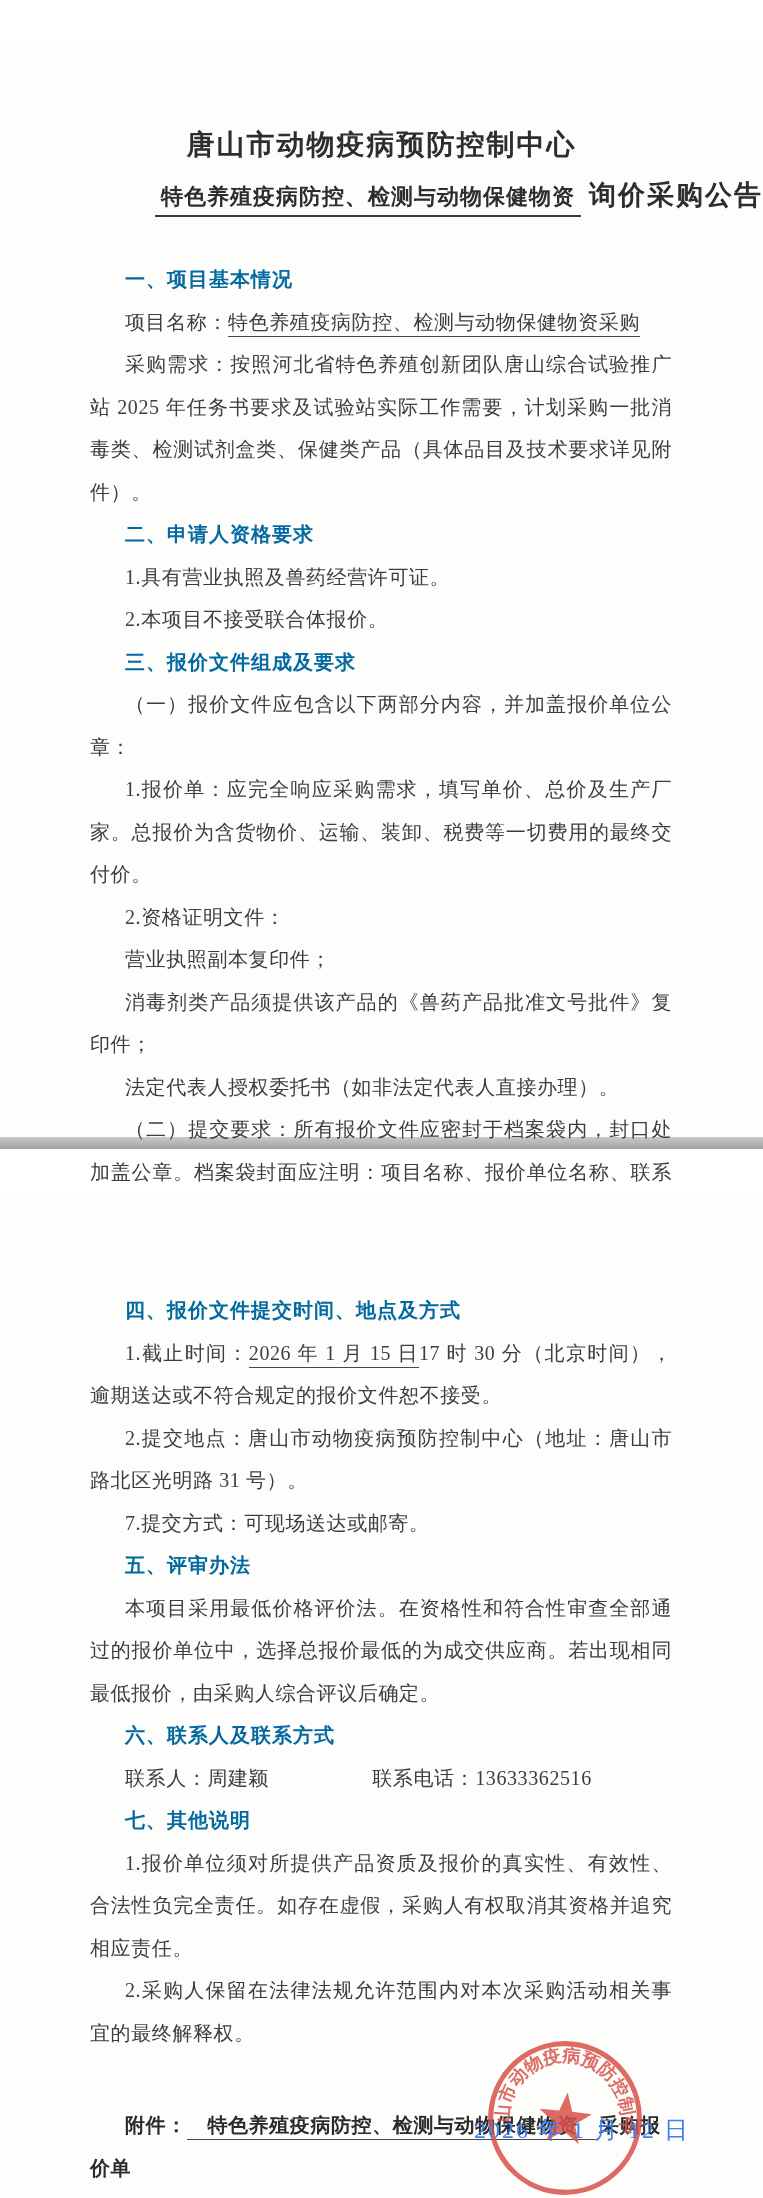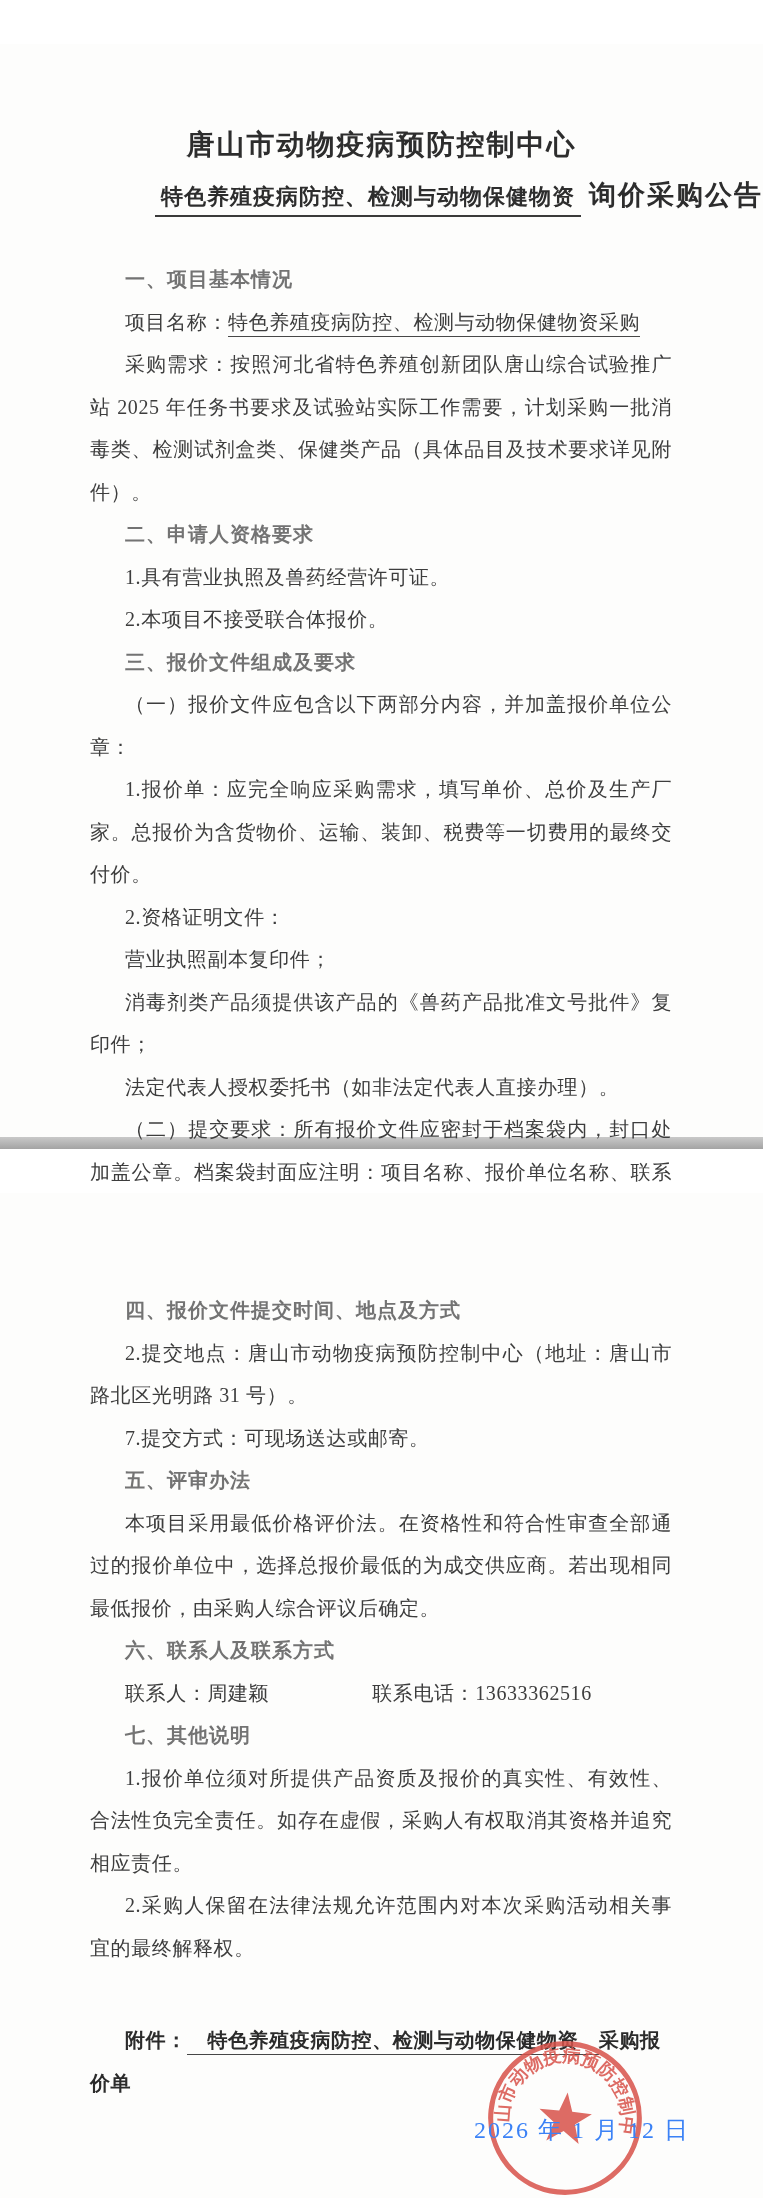--- a/index.html
+++ b/index.html
@@ -41,21 +41,21 @@
     position:absolute;left:90px;width:582px;
     font-size:20px;line-height:42.5px;letter-spacing:0.6px;
     text-align:justify;
   }
   #body1{top:214px;}
   #body2{top:96px;}
   .p{text-indent:1.75em;}
   .h{
     text-indent:1.75em;
     font-family:"Liberation Sans","DejaVu Sans",sans-serif;
-    font-weight:bold;color:#737373;letter-spacing:1px;
+    font-weight:bold;color:#0369a1;letter-spacing:1px;
     text-align:left;
   }
   .attach{
     text-indent:1.75em;margin-top:50px;
     font-family:"Liberation Sans","DejaVu Sans",sans-serif;
     font-weight:bold;color:#2b2b2b;
     text-align:left;
   }
   .u{border-bottom:1.5px solid #474747;padding-bottom:3px;}
 
@@ -94,20 +94,21 @@
       <div class="p"><span>法定代表人授权委托书（如非法定代表人直接办理）。</span></div>
       <div class="p"><span>（二）提交要求：所有报价文件应密封于档案袋内，封口处加盖公章。档案袋封面应注明：项目名称、报价单位名称、联系人及联系电话。</span></div>
     </div>
 </div>
 
 <div id="separator"></div>
 
 <div class="page" id="page2">
   <div class="body-text" id="body2">
       <div class="h"><span>四、报价文件提交时间、地点及方式</span></div>
+      <div class="p"><span>1.截止时间：</span><span class="u">2026 年 1 月 15 日</span><span>17 时 30 分（北京时间），逾期送达或不符合规定的报价文件恕不接受。</span></div>
       <div class="p"><span>2.提交地点：唐山市动物疫病预防控制中心（地址：唐山市路北区光明路 31 号）。</span></div>
       <div class="p"><span>7.提交方式：可现场送达或邮寄。</span></div>
       <div class="h"><span>五、评审办法</span></div>
       <div class="p"><span>本项目采用最低价格评价法。在资格性和符合性审查全部通过的报价单位中，选择总报价最低的为成交供应商。若出现相同最低报价，由采购人综合评议后确定。</span></div>
       <div class="h"><span>六、联系人及联系方式</span></div>
       <div class="p"><span>联系人：周建颖　　　　　联系电话：13633362516</span></div>
       <div class="h"><span>七、其他说明</span></div>
       <div class="p"><span>1.报价单位须对所提供产品资质及报价的真实性、有效性、合法性负完全责任。如存在虚假，采购人有权取消其资格并追究相应责任。</span></div>
       <div class="p"><span>2.采购人保留在法律法规允许范围内对本次采购活动相关事宜的最终解释权。</span></div>
       <div class="attach"><span>附件：</span><span class="u">　特色养殖疫病防控、检测与动物保健物资　</span><span>采购报价单</span></div>

